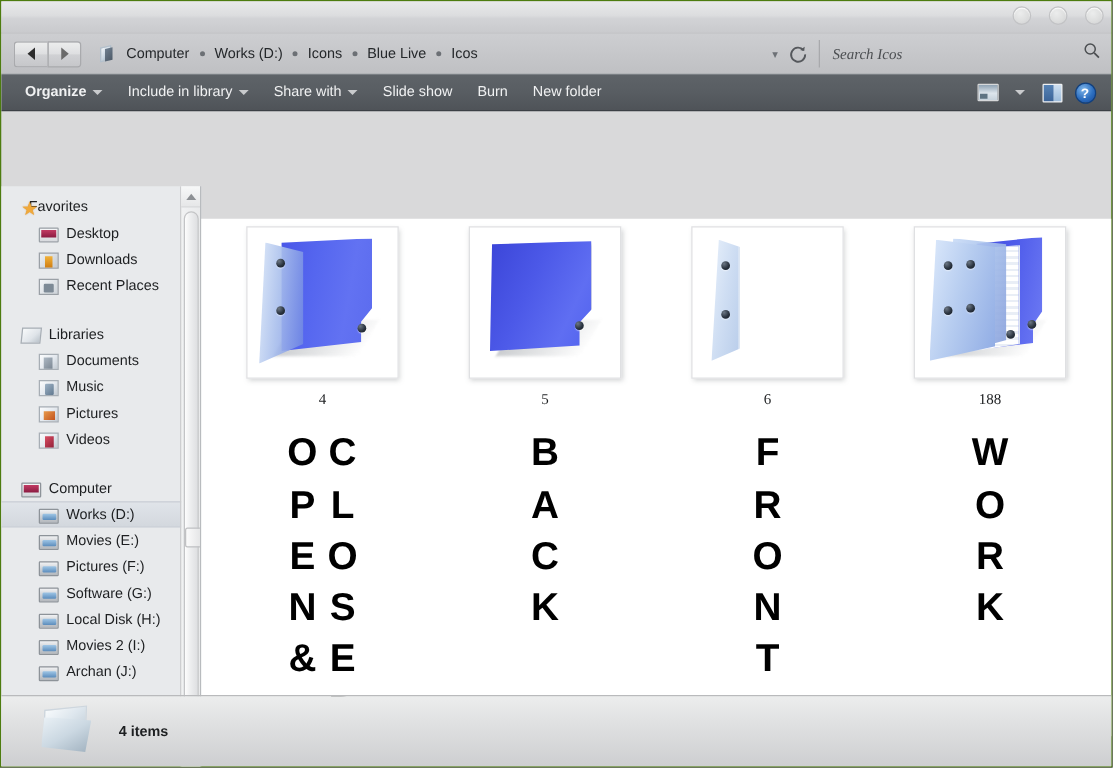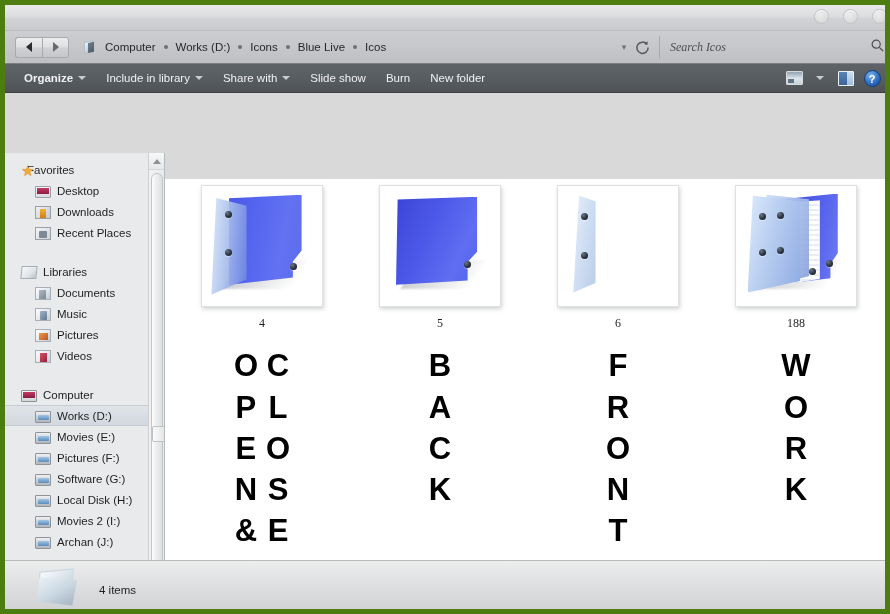--- a/index.html
+++ b/index.html
@@ -6,21 +6,21 @@
   html, body {
     width: 890px; height: 614px;
     font-family: "Liberation Sans", sans-serif;
     overflow: hidden;
     background: #1c1c1c;
   }
   #window {
     position: relative;
     width: 890px; height: 614px;
     background: #d9d9da;
-    border: 5px solid #4d7c0f;
+    border: 1px solid #4d7c0f;
     overflow: hidden;
   }
 
   
   #titlebar {
     position: absolute; left: 0; top: 0; width: 890px; height: 26px;
     background: linear-gradient(to bottom, #e8e9ea 0%, #dcdddf 45%, #d2d3d6 55%, #c9cacd 100%);
     border-bottom: 1px solid #bdbec1;
   }
   #win-controls {
@@ -290,21 +290,21 @@
     position:absolute; width:7px; height:7px; border-radius:50%;
     background: radial-gradient(circle at 32% 28%, #6c7784 0%, #2b3440 55%, #121820 100%);
     box-shadow: 0 1px 1px rgba(255,255,255,.45);
   }
 
   
   #statusbar {
     position: absolute; left: 0; top: 555px; width: 890px; height: 58px;
     background: linear-gradient(to bottom, #eceded 0%, #dfe0e1 40%, #cdced0 100%);
     border-top: 1px solid #b9babc;
-    display: flex; align-items: center;
+    display: flex; align-items: center; font-weight: bold;
   }
   #status-icon { width: 48px; height: 44px; margin-left: 30px; position: relative; flex: none; }
   #status-icon .sfolder-back {
     position:absolute; left:4px; top:2px; width:34px; height:30px;
     background: linear-gradient(140deg, #f7fafc 0%, #dde6ed 45%, #b9c6d1 100%);
     transform: skewX(-8deg) rotate(-6deg);
     border:1px solid #cdd6de;
   }
   #status-icon .sfolder-front {
     position:absolute; left:2px; top:10px; width:40px; height:28px;

